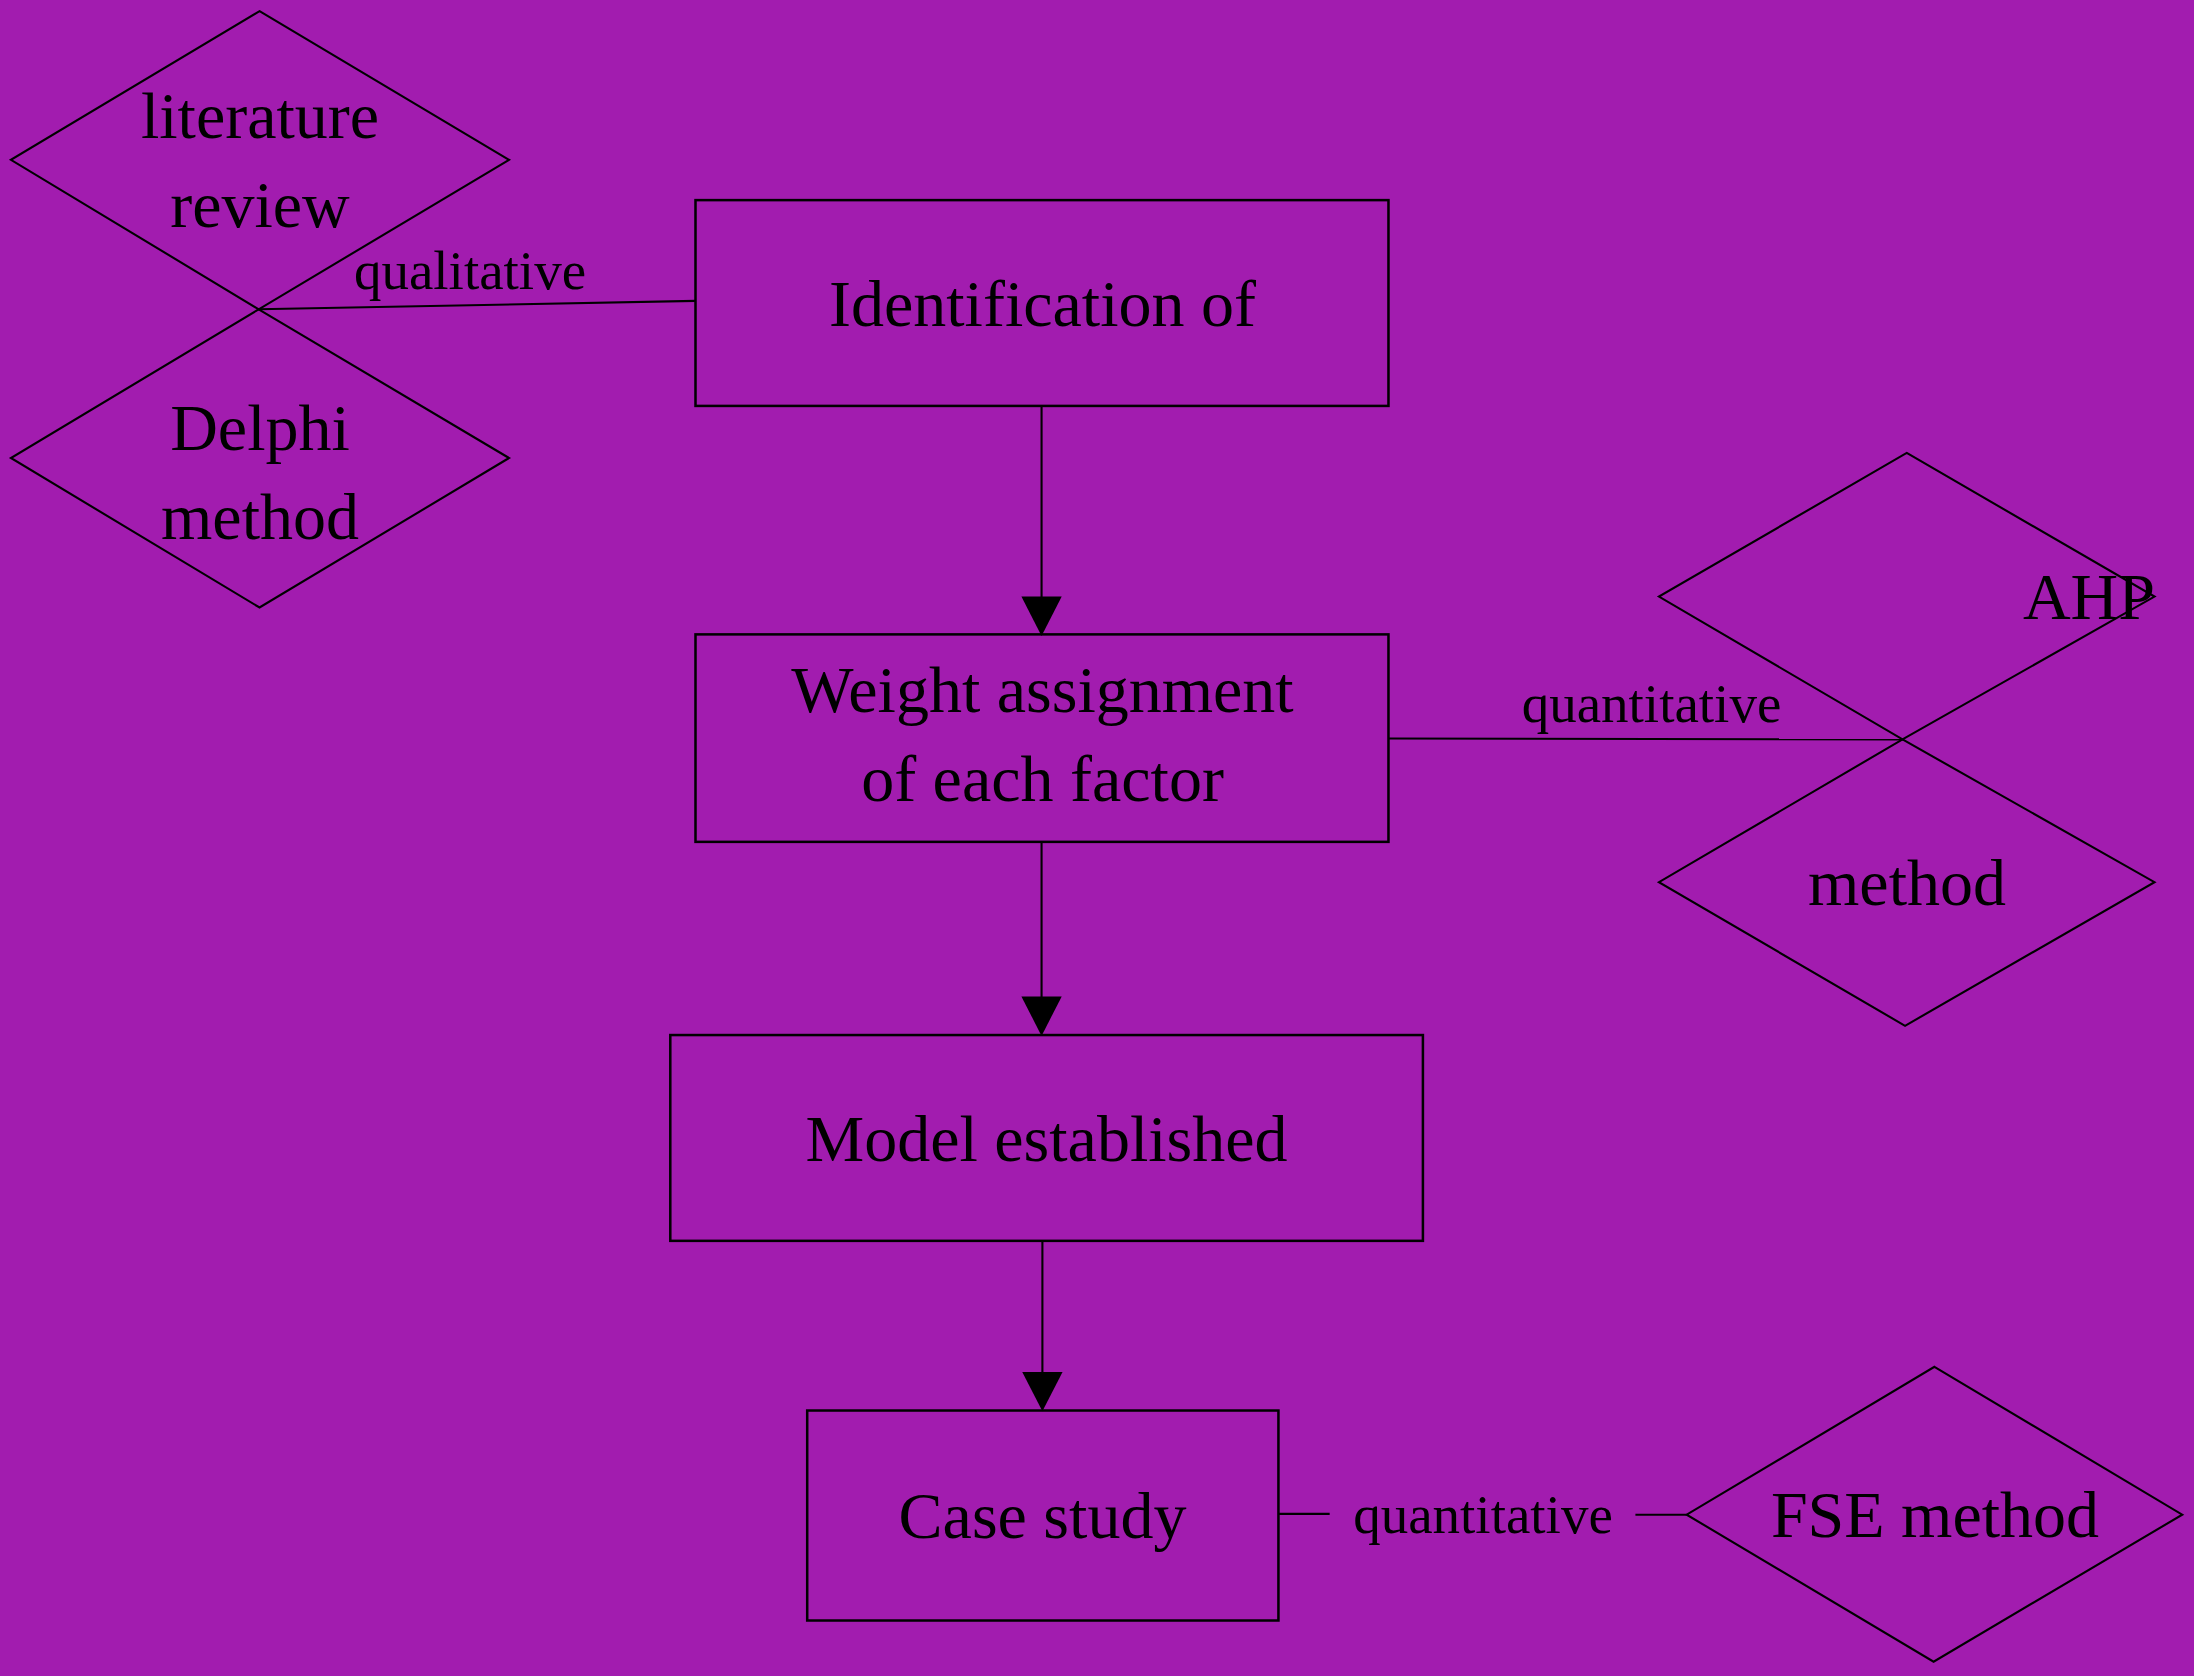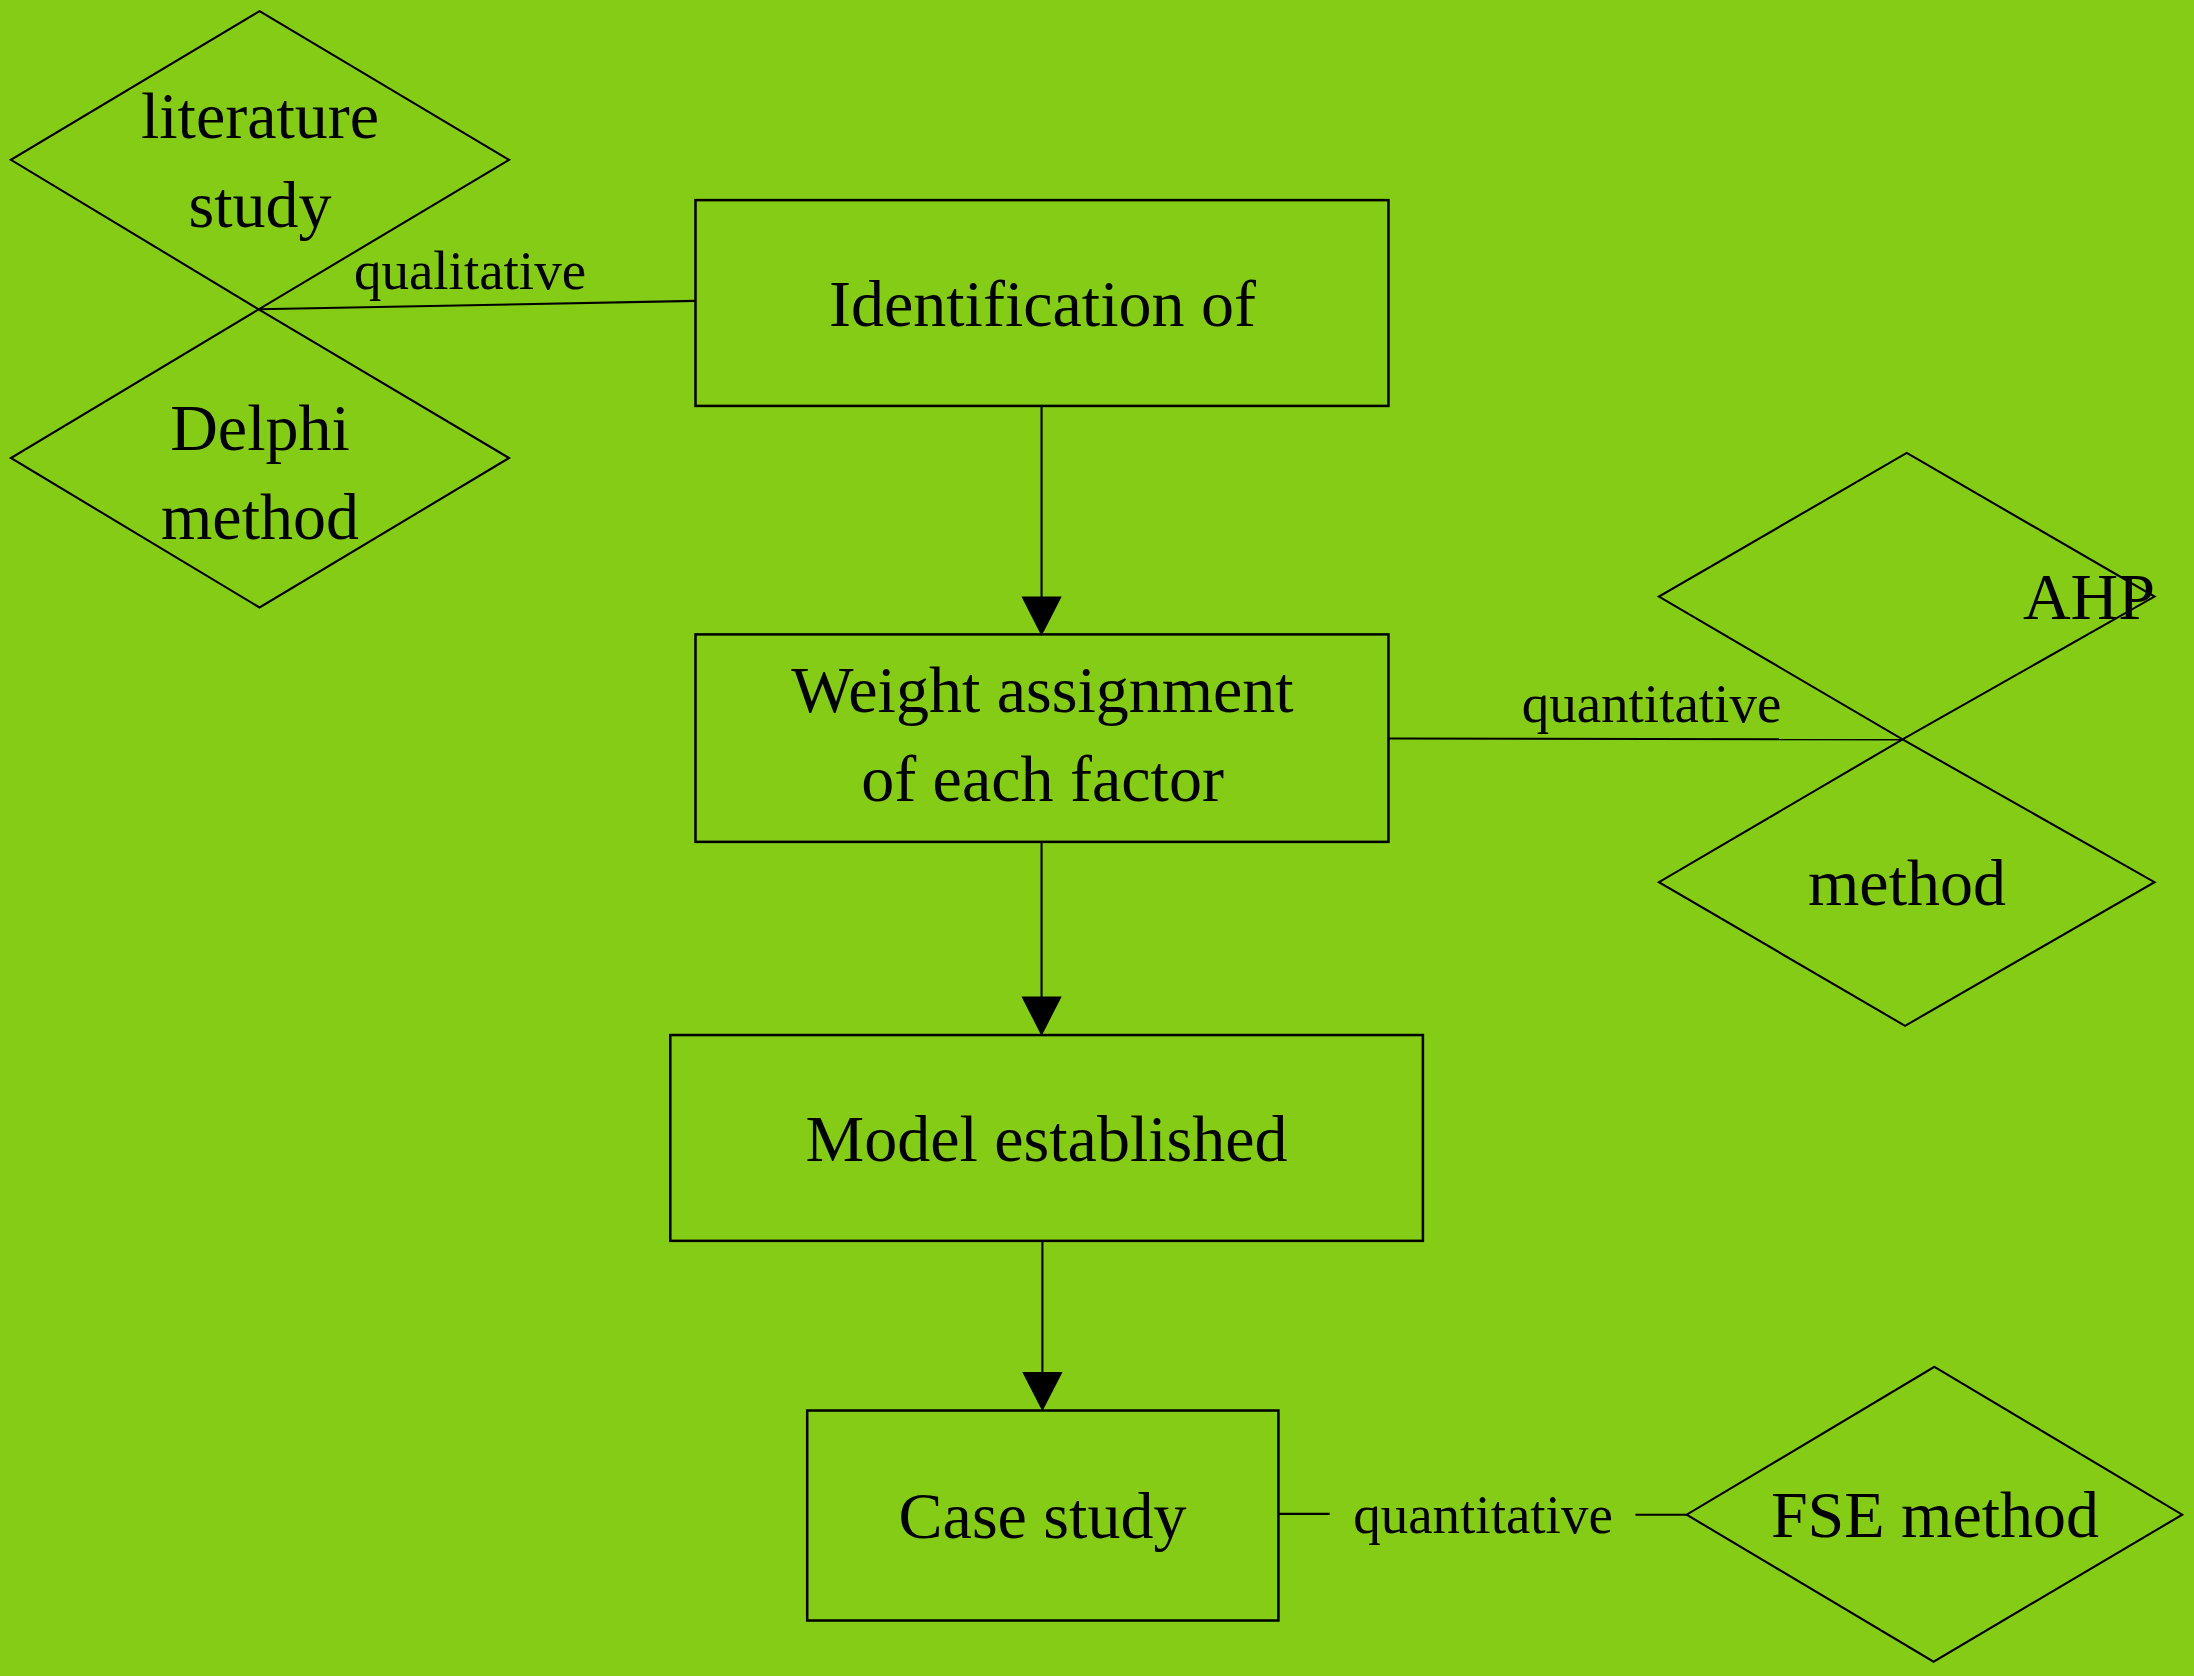--- a/index.html
+++ b/index.html
@@ -1,20 +1,20 @@
 <!DOCTYPE html>
 <html style="font-size:13.4px"><head>
 <meta charset="utf-8">
 <style>
   html, body { margin: 0; padding: 0; background: #ffffff; }
   .canvas {
     position: relative;
     width: 2194px;
     height: 1677px;
-    background: #84cc16;
+    background: #a21caf;
     font-family: "Liberation Serif", "DejaVu Serif", serif;
     color: #000000;
     overflow: hidden;
   }
   .shapes {
     position: absolute;
     left: 0; top: 0;
   }
   .node-label {
     position: absolute;
@@ -73,21 +73,21 @@
 
     <g stroke="none" fill="#000000">
       <polygon points="1216,710 1264,710 1240,757"></polygon>
       <polygon points="1216,1186 1264,1186 1240,1233"></polygon>
       <polygon points="1217,1633 1265,1633 1241,1680"></polygon>
     </g>
   </svg>
 
   <div class="node-label" style="left:11px; top:11px; width:498px; height:298px;">
     <span>literature</span>
-    <span>study</span>
+    <span>review</span>
   </div>
 
   <div class="node-label" style="left:11px; top:323px; width:498px; height:298px;">
     <span>Delphi</span>
     <span>method</span>
   </div>
 
   <div class="node-label" style="left:696px; top:200px; width:693px; height:206px;">
     <span>Identification of</span>
   </div>

